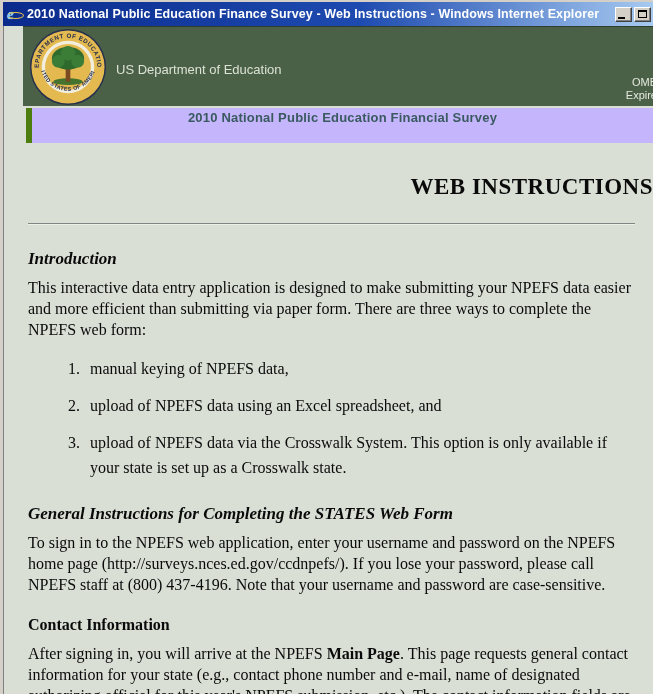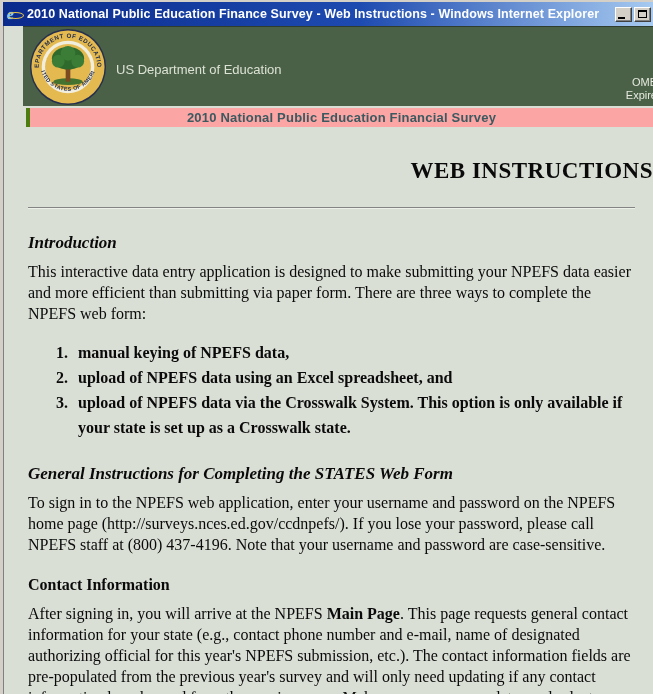--- a/index.html
+++ b/index.html
@@ -57,22 +57,22 @@
     position:absolute; left:93px; top:36px; color:#DCE2D4;
     font:13px/14px "Liberation Sans", sans-serif; white-space:nowrap;
   }
   .omb {
     position:absolute; right:-4px; bottom:4px; text-align:right;
     color:#E6EADF; font:11px/13px "Liberation Sans", sans-serif; white-space:nowrap;
   }
 
   
   .banner {
-    margin-left:23px; margin-top:2px; height:19px; background:#fca5a5;
-    text-align:center; border-left:4px solid #4d7c0f;
+    margin-left:23px; margin-top:2px; height:35px; background:#c4b5fd;
+    text-align:center; border-left:6px solid #4d7c0f;
   }
   .banner span {
     color:#3A5A60; font:bold 13px/19px "Liberation Sans", sans-serif;
     letter-spacing:.2px;
   }
 
   
   .page { padding:0; color:#0A0A0A; }
   .page-title {
     text-align:right; margin-top:31px;
@@ -80,21 +80,21 @@
   }
   .rule {
     margin:23px 18px 0 25px; height:2px;
     border-top:1px solid #848484; border-bottom:1px solid #EDEFE9;
   }
   .content { padding:0 20px 0 25px; font-size:16px; line-height:21px; }
   .h-italic { font:bold italic 17px/20px "Liberation Serif", serif; margin-top:24px; }
   .h-bold   { font:bold 16px/20px "Liberation Serif", serif; margin-top:20px; }
   .para { margin-top:8px; }
   ol.ways { margin:16px 0 0 44px; }
-  ol.ways li { padding-left:6px; line-height:25px; margin:0;font-weight:bold; }
+  ol.ways li { padding-left:6px; line-height:25px; margin:12px; }
 </style>
 </head>
 <body>
 
 <div class="window">
 
   <div class="titlebar">
     <span class="ie-icon">e</span>
     <span class="tb-title">2010 National Public Education Finance Survey - Web Instructions - Windows Internet Explorer</span>
     <span class="tb-btns">

